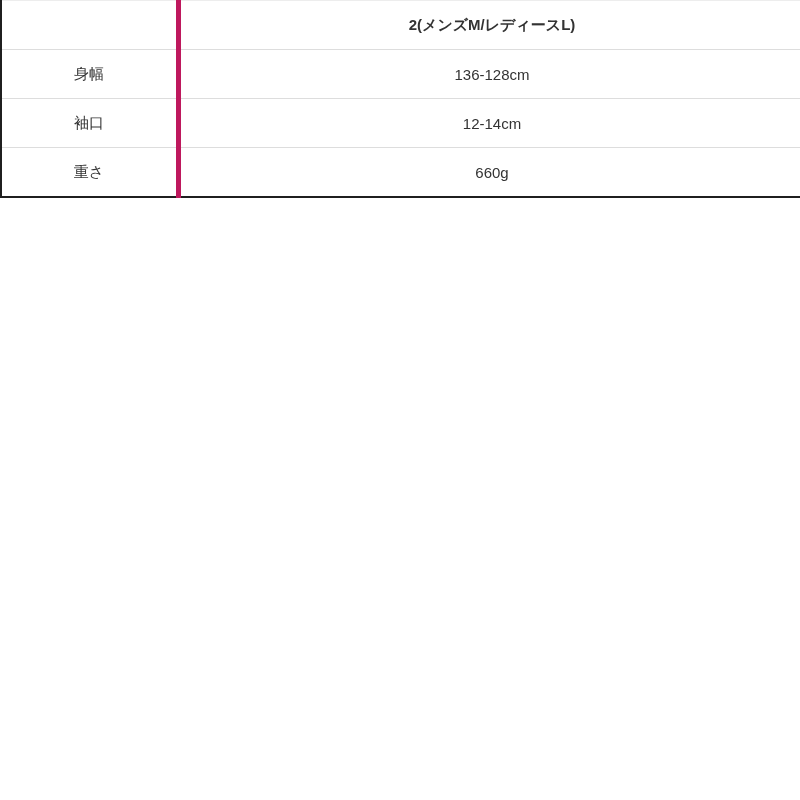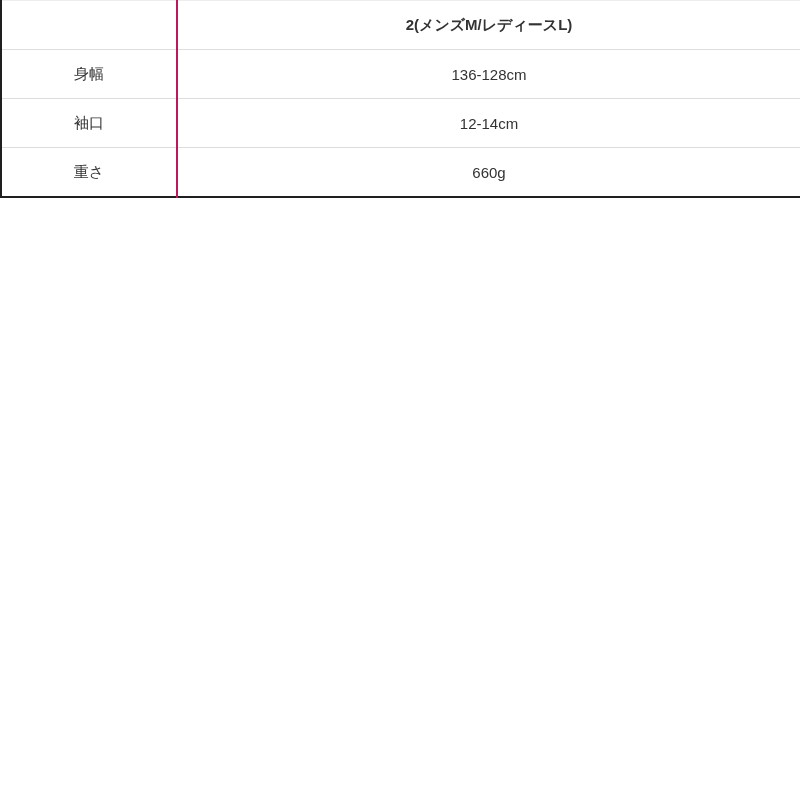--- a/index.html
+++ b/index.html
@@ -39,21 +39,21 @@
     overflow: hidden;
     white-space: nowrap;
   }
   table.size-table tr:first-child td,
   table.size-table tr:first-child th {
     border-top: none;
   }
   
   td.col-label, th.col-label {
     width: 174px;
-    border-right: 2px solid #be185d;
+    border-right: 5px solid #be185d;
   }
   td.col-value, th.col-value {
     width: 622px;
   }
   th.header-size {
     font-weight: bold;
     color: #1a1a1a;
     font-size: 15px;
   }
   td.row-label {

